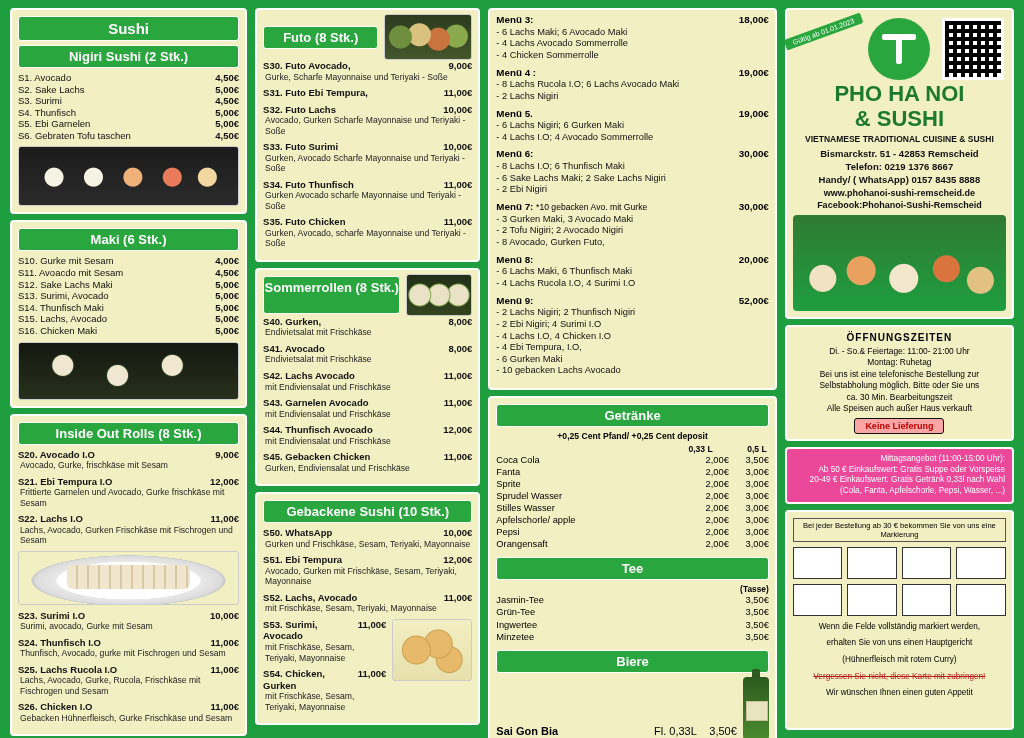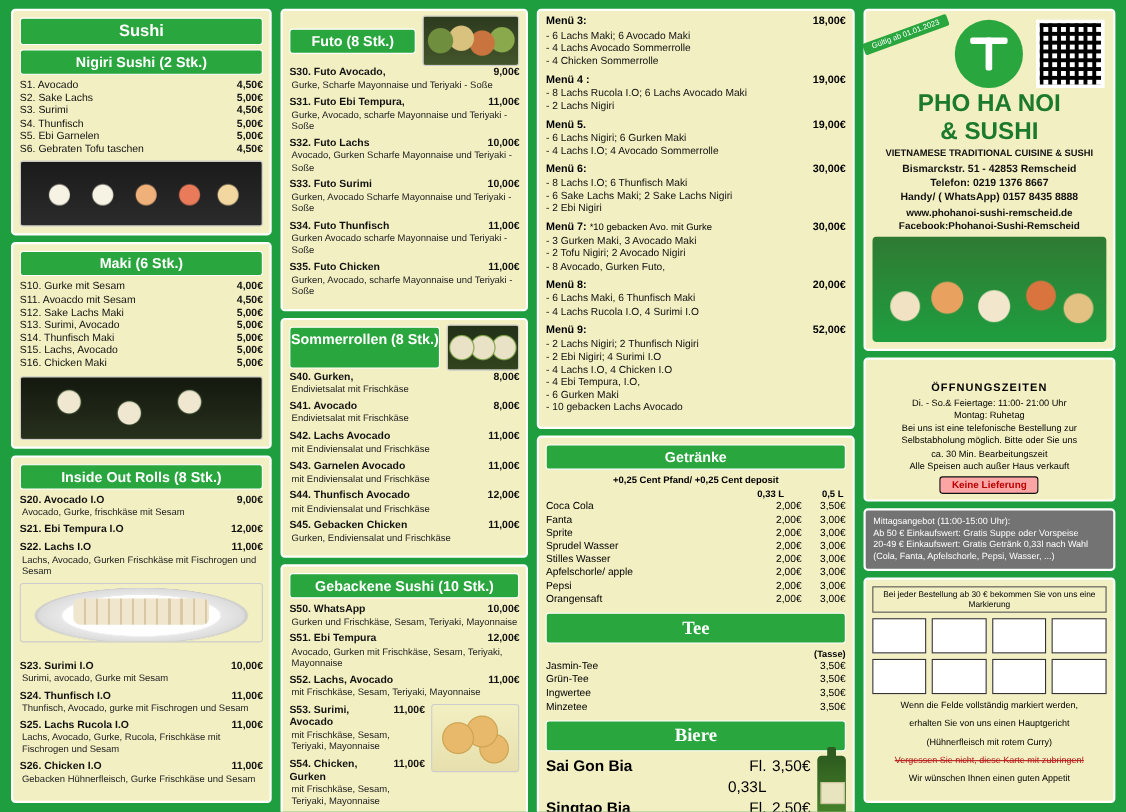--- a/index.html
+++ b/index.html
@@ -18,21 +18,21 @@
   .col4{width:232px;}
 
   .panel{background:#f2efc2;border:2px solid #ffffff;border-radius:4px;padding:4px 6px 6px 6px;}
 
   .sec-title{
     background:#2aa63f;color:#fff;text-align:center;font-weight:bold;
     border-radius:3px;padding:3px 0;font-size:13px;margin:2px 0 4px 0;
     border:1px solid #fff;
   }
   .sec-title.big{font-size:15px;}
-  .sec-title.sm{font-size:17px;font-family:Liberation Serif, serif;}
+  .sec-title.sm{font-size:13px;}
 
   .item{display:flex;justify-content:space-between;align-items:baseline;font-size:9.5px;line-height:1.22;color:#111;}
   .item .nm{padding-right:6px;}
   .item .pr{white-space:nowrap;font-weight:bold;}
   .sub{font-size:8.6px;color:#222;line-height:1.22;margin:0 0 2px 2px;}
   .blk{margin-bottom:5px;}
   .bold{font-weight:bold;}
   .listrow{font-size:9.3px;line-height:1.25;color:#111;}
 
   .photo{border:1px solid #ccc;border-radius:3px;overflow:hidden;}
@@ -96,38 +96,38 @@
   .brand-web{font-size:9px;font-weight:bold;color:#111;line-height:1.35;}
   .foodpic{height:96px;border-radius:4px;margin-top:4px;background:
       radial-gradient(circle at 14% 66%, #f0e2c2 0 13px, transparent 14px),
       radial-gradient(circle at 32% 58%, #e9a15f 0 14px, transparent 15px),
       radial-gradient(circle at 52% 66%, #f2e6cd 0 14px, transparent 15px),
       radial-gradient(circle at 72% 56%, #d9743f 0 13px, transparent 14px),
       radial-gradient(circle at 88% 68%, #e3c183 0 13px, transparent 14px),
       linear-gradient(#2f7a33,#1f9e3f);
   }
   .hours{background:#f2efc2;border:2px solid #fff;border-radius:4px;padding:5px 6px;text-align:center;}
-  .hours h4{margin:15px 0 3px 0;font-size:10px;letter-spacing:1px;}
+  .hours h4{margin:0 0 3px 0;font-size:10px;letter-spacing:1px;}
   .hours p{margin:1px 0;font-size:8.4px;line-height:1.25;}
   .nodelivery{display:inline-block;background:#fca5a5;border:1px solid #111;color:#b00;font-weight:bold;font-size:9px;padding:2px 10px;border-radius:3px;margin-top:3px;}
-  .mittag{background:#737373;color:#fff;border:2px solid #fff;border-radius:4px;padding:5px 7px;font-size:8.2px;line-height:1.3;text-align:left;}
+  .mittag{background:#ec4899;color:#fff;border:2px solid #fff;border-radius:4px;padding:5px 7px;font-size:8.2px;line-height:1.3;text-align:right;}
   .stamp{background:#f2efc2;border:2px solid #fff;border-radius:4px;padding:6px;text-align:center;}
   .stamp .note{font-size:7.6px;border:1px solid #555;padding:2px 4px;display:block;margin-bottom:5px;}
   .grid{display:grid;grid-template-columns:repeat(4,1fr);gap:5px;}
   .cell{height:30px;background:#fff;border:1px solid #333;}
   .stamp .msg{font-size:8.2px;line-height:1.3;margin-top:6px;}
   .msg-red{color:#b81c1c;text-decoration:line-through;}
 
   .dr-head{display:flex;justify-content:flex-end;gap:14px;font-size:8.6px;font-weight:bold;padding-right:2px;}
   .dr-row{display:flex;font-size:9.3px;line-height:1.3;}
   .dr-row .nm{flex:1;}
   .dr-row .p1,.dr-row .p2{width:40px;text-align:right;}
   .pfand{text-align:center;font-size:8.6px;font-weight:bold;margin:2px 0 3px 0;}
   .tee-row{display:flex;justify-content:space-between;font-size:9.3px;line-height:1.35;}
-  .bier-row{display:flex;justify-content:flex-end;font-size:14px;line-height:1.35;}
+  .bier-row{display:flex;justify-content:flex-end;font-size:11px;line-height:1.35;margin-top:47px;}
   .bier-left{flex:1;}
   .bier-mid{width:54px;text-align:right;}
   .bier-right{width:40px;text-align:right;}
   .menu-block{font-size:9.3px;line-height:1.3;}
   .menu-head{display:flex;justify-content:space-between;font-weight:bold;font-size:9.8px;}
 </style>
 </head>
 <body>
 
 <div class="page">
@@ -209,30 +209,31 @@
               <span class="nm bold">S20. Avocado I.O</span>
               <span class="pr">9,00€</span>
             </div>
           <div class="sub">Avocado, Gurke, frischkäse mit Sesam</div>
         </div>
         <div class="blk">
           <div class="item">
               <span class="nm bold">S21. Ebi Tempura I.O</span>
               <span class="pr">12,00€</span>
             </div>
+          <div class="sub">Frittierte Garnelen und Avocado, Gurke frischkäse mit Sesam</div>
         </div>
         <div class="blk">
           <div class="item">
               <span class="nm bold">S22. Lachs I.O</span>
               <span class="pr">11,00€</span>
             </div>
           <div class="sub">Lachs, Avocado, Gurken Frischkäse mit Fischrogen und Sesam</div>
         </div>
         <div class="photo ph-plate"></div>
-        <div class="blk" style="margin-top:16px">
+        <div class="blk" style="margin-top:5px">
           <div class="item">
               <span class="nm bold">S23. Surimi I.O</span>
               <span class="pr">10,00€</span>
             </div>
           <div class="sub">Surimi, avocado, Gurke mit Sesam</div>
         </div>
         <div class="blk">
           <div class="item">
               <span class="nm bold">S24. Thunfisch I.O</span>
               <span class="pr">11,00€</span>
@@ -267,21 +268,20 @@
               <span class="nm bold">S30. Futo Avocado,</span>
               <span class="pr">9,00€</span>
             </div>
           <div class="sub">Gurke, Scharfe Mayonnaise und Teriyaki - Soße</div>
         </div>
         <div class="blk">
           <div class="item">
               <span class="nm bold">S31. Futo Ebi Tempura,</span>
               <span class="pr">11,00€</span>
             </div>
-          <div class="sub">Gurke, Avocado, scharfe Mayonnaise und Teriyaki - Soße</div>
         </div>
         <div class="blk">
           <div class="item">
               <span class="nm bold">S32. Futo Lachs</span>
               <span class="pr">10,00€</span>
             </div>
           <div class="sub">Avocado, Gurken Scharfe Mayonnaise und Teriyaki - Soße</div>
         </div>
         <div class="blk">
           <div class="item">

